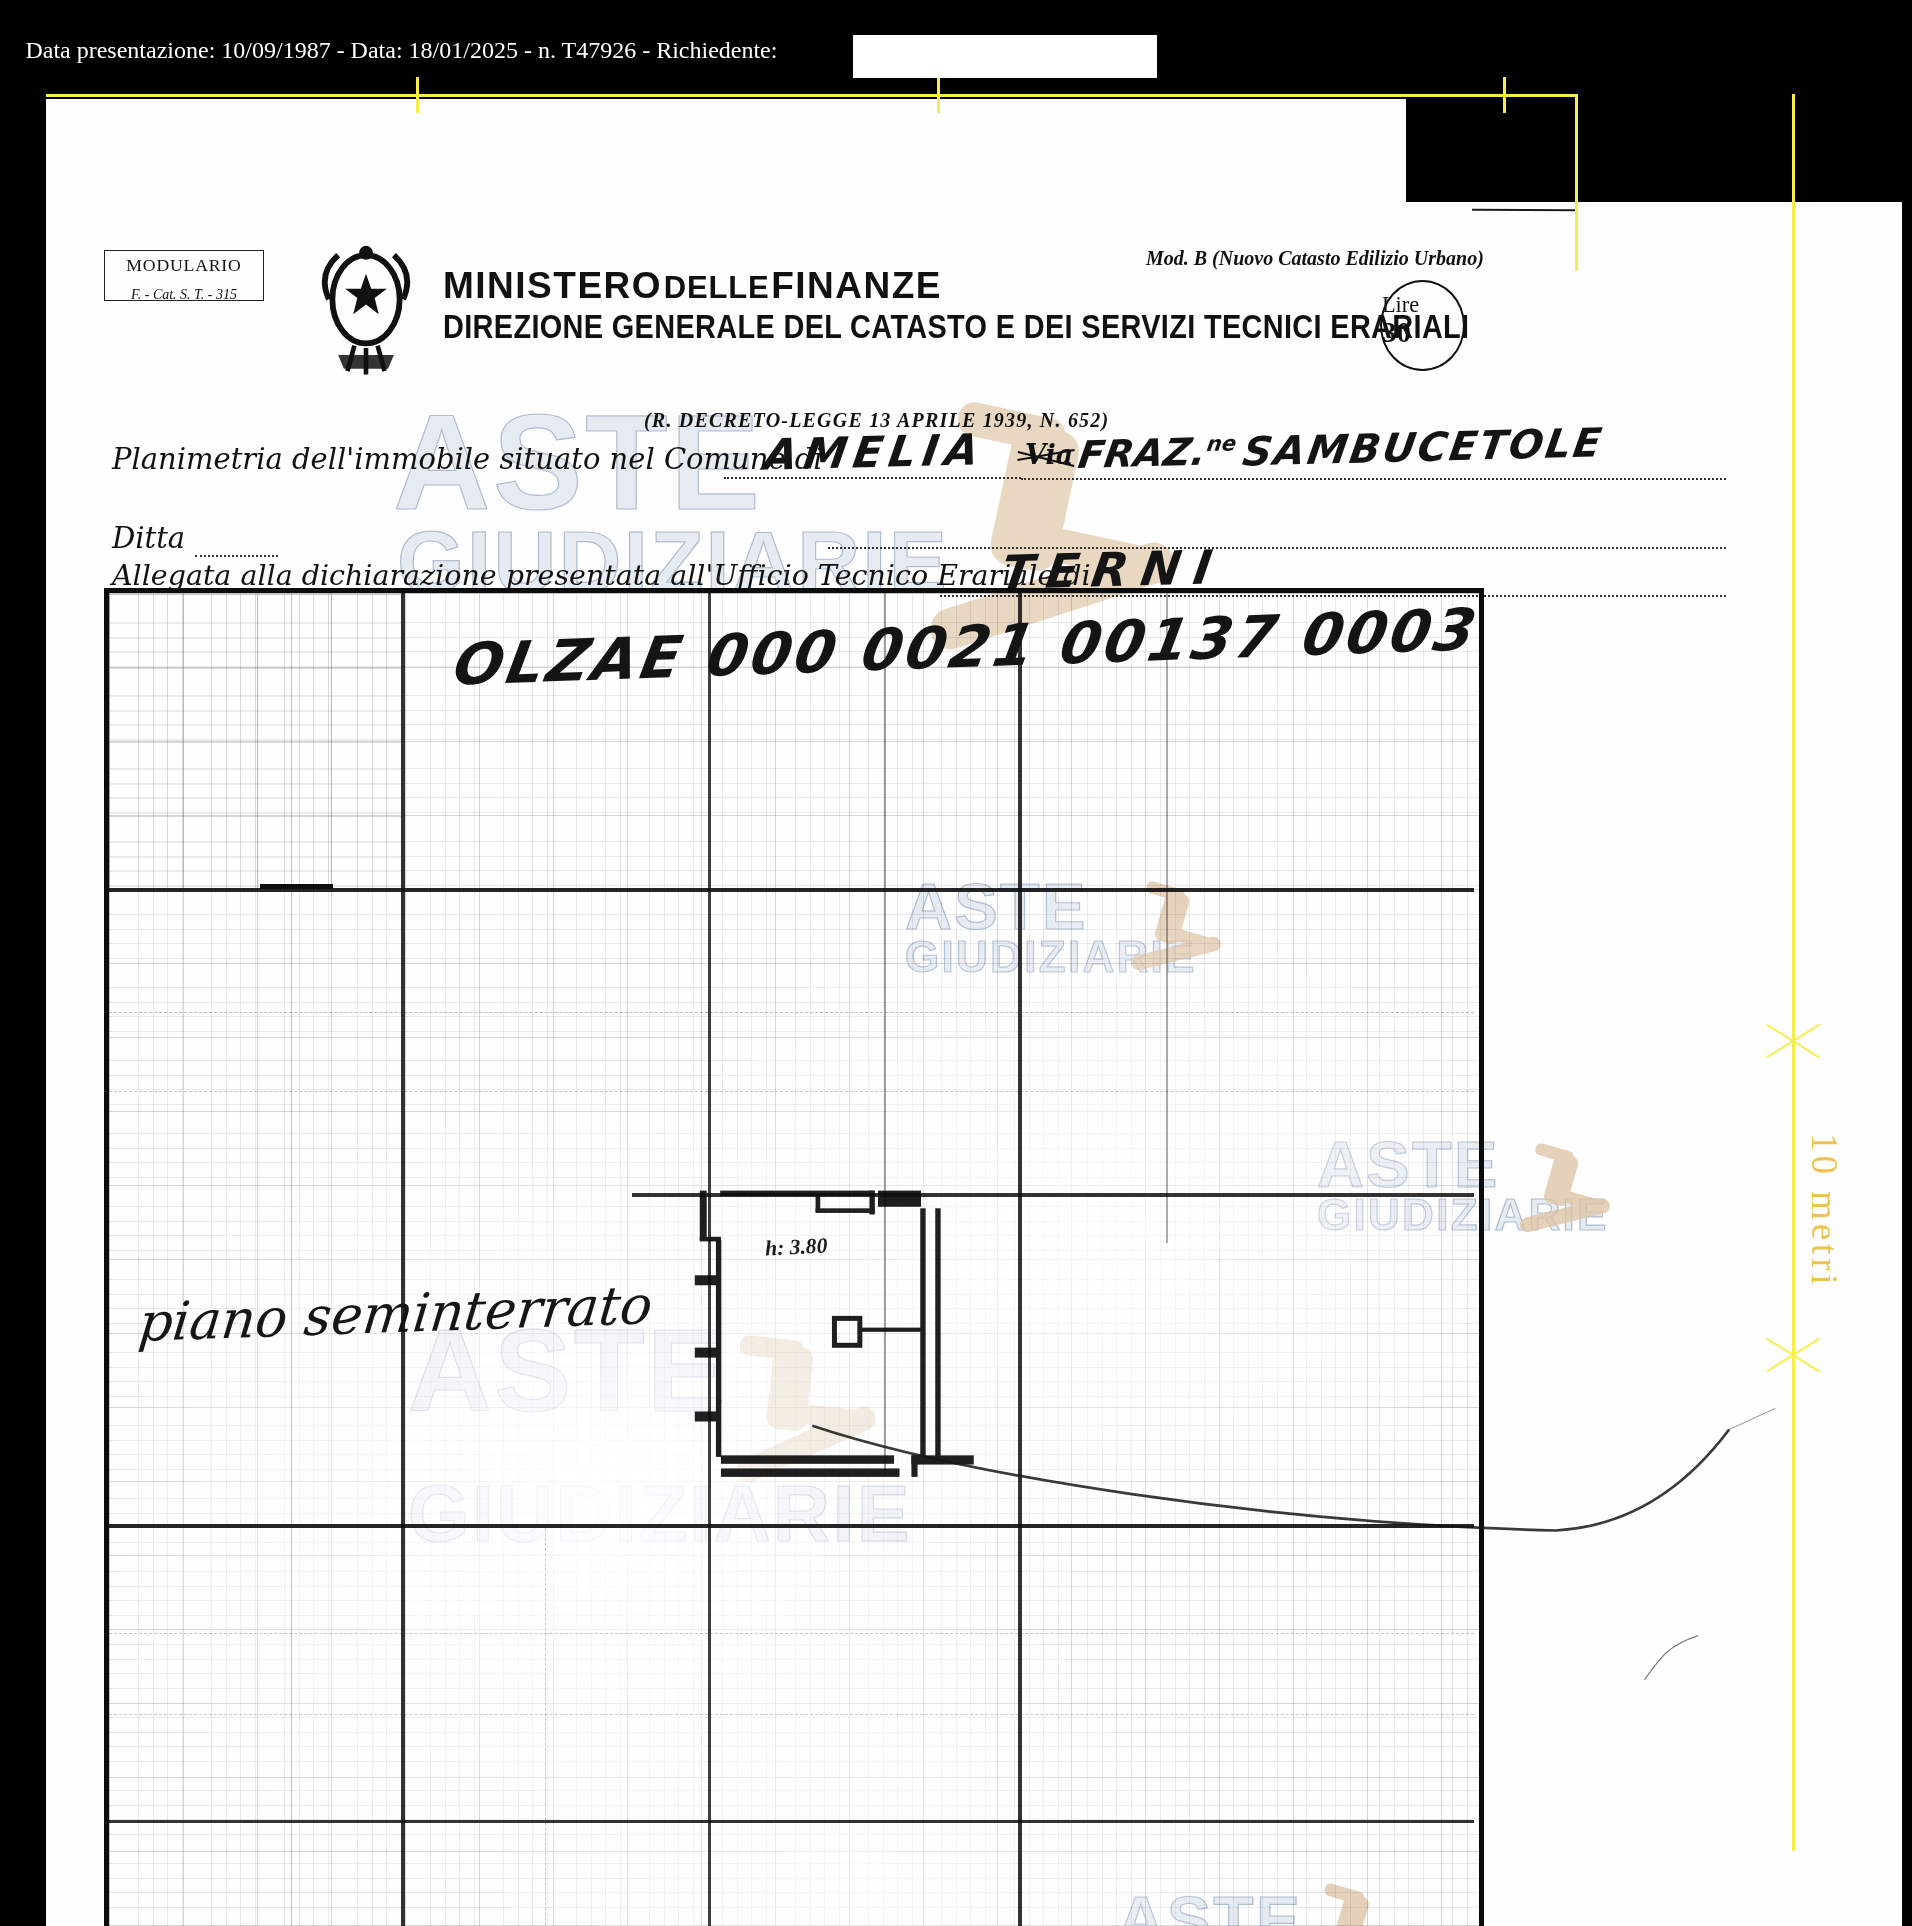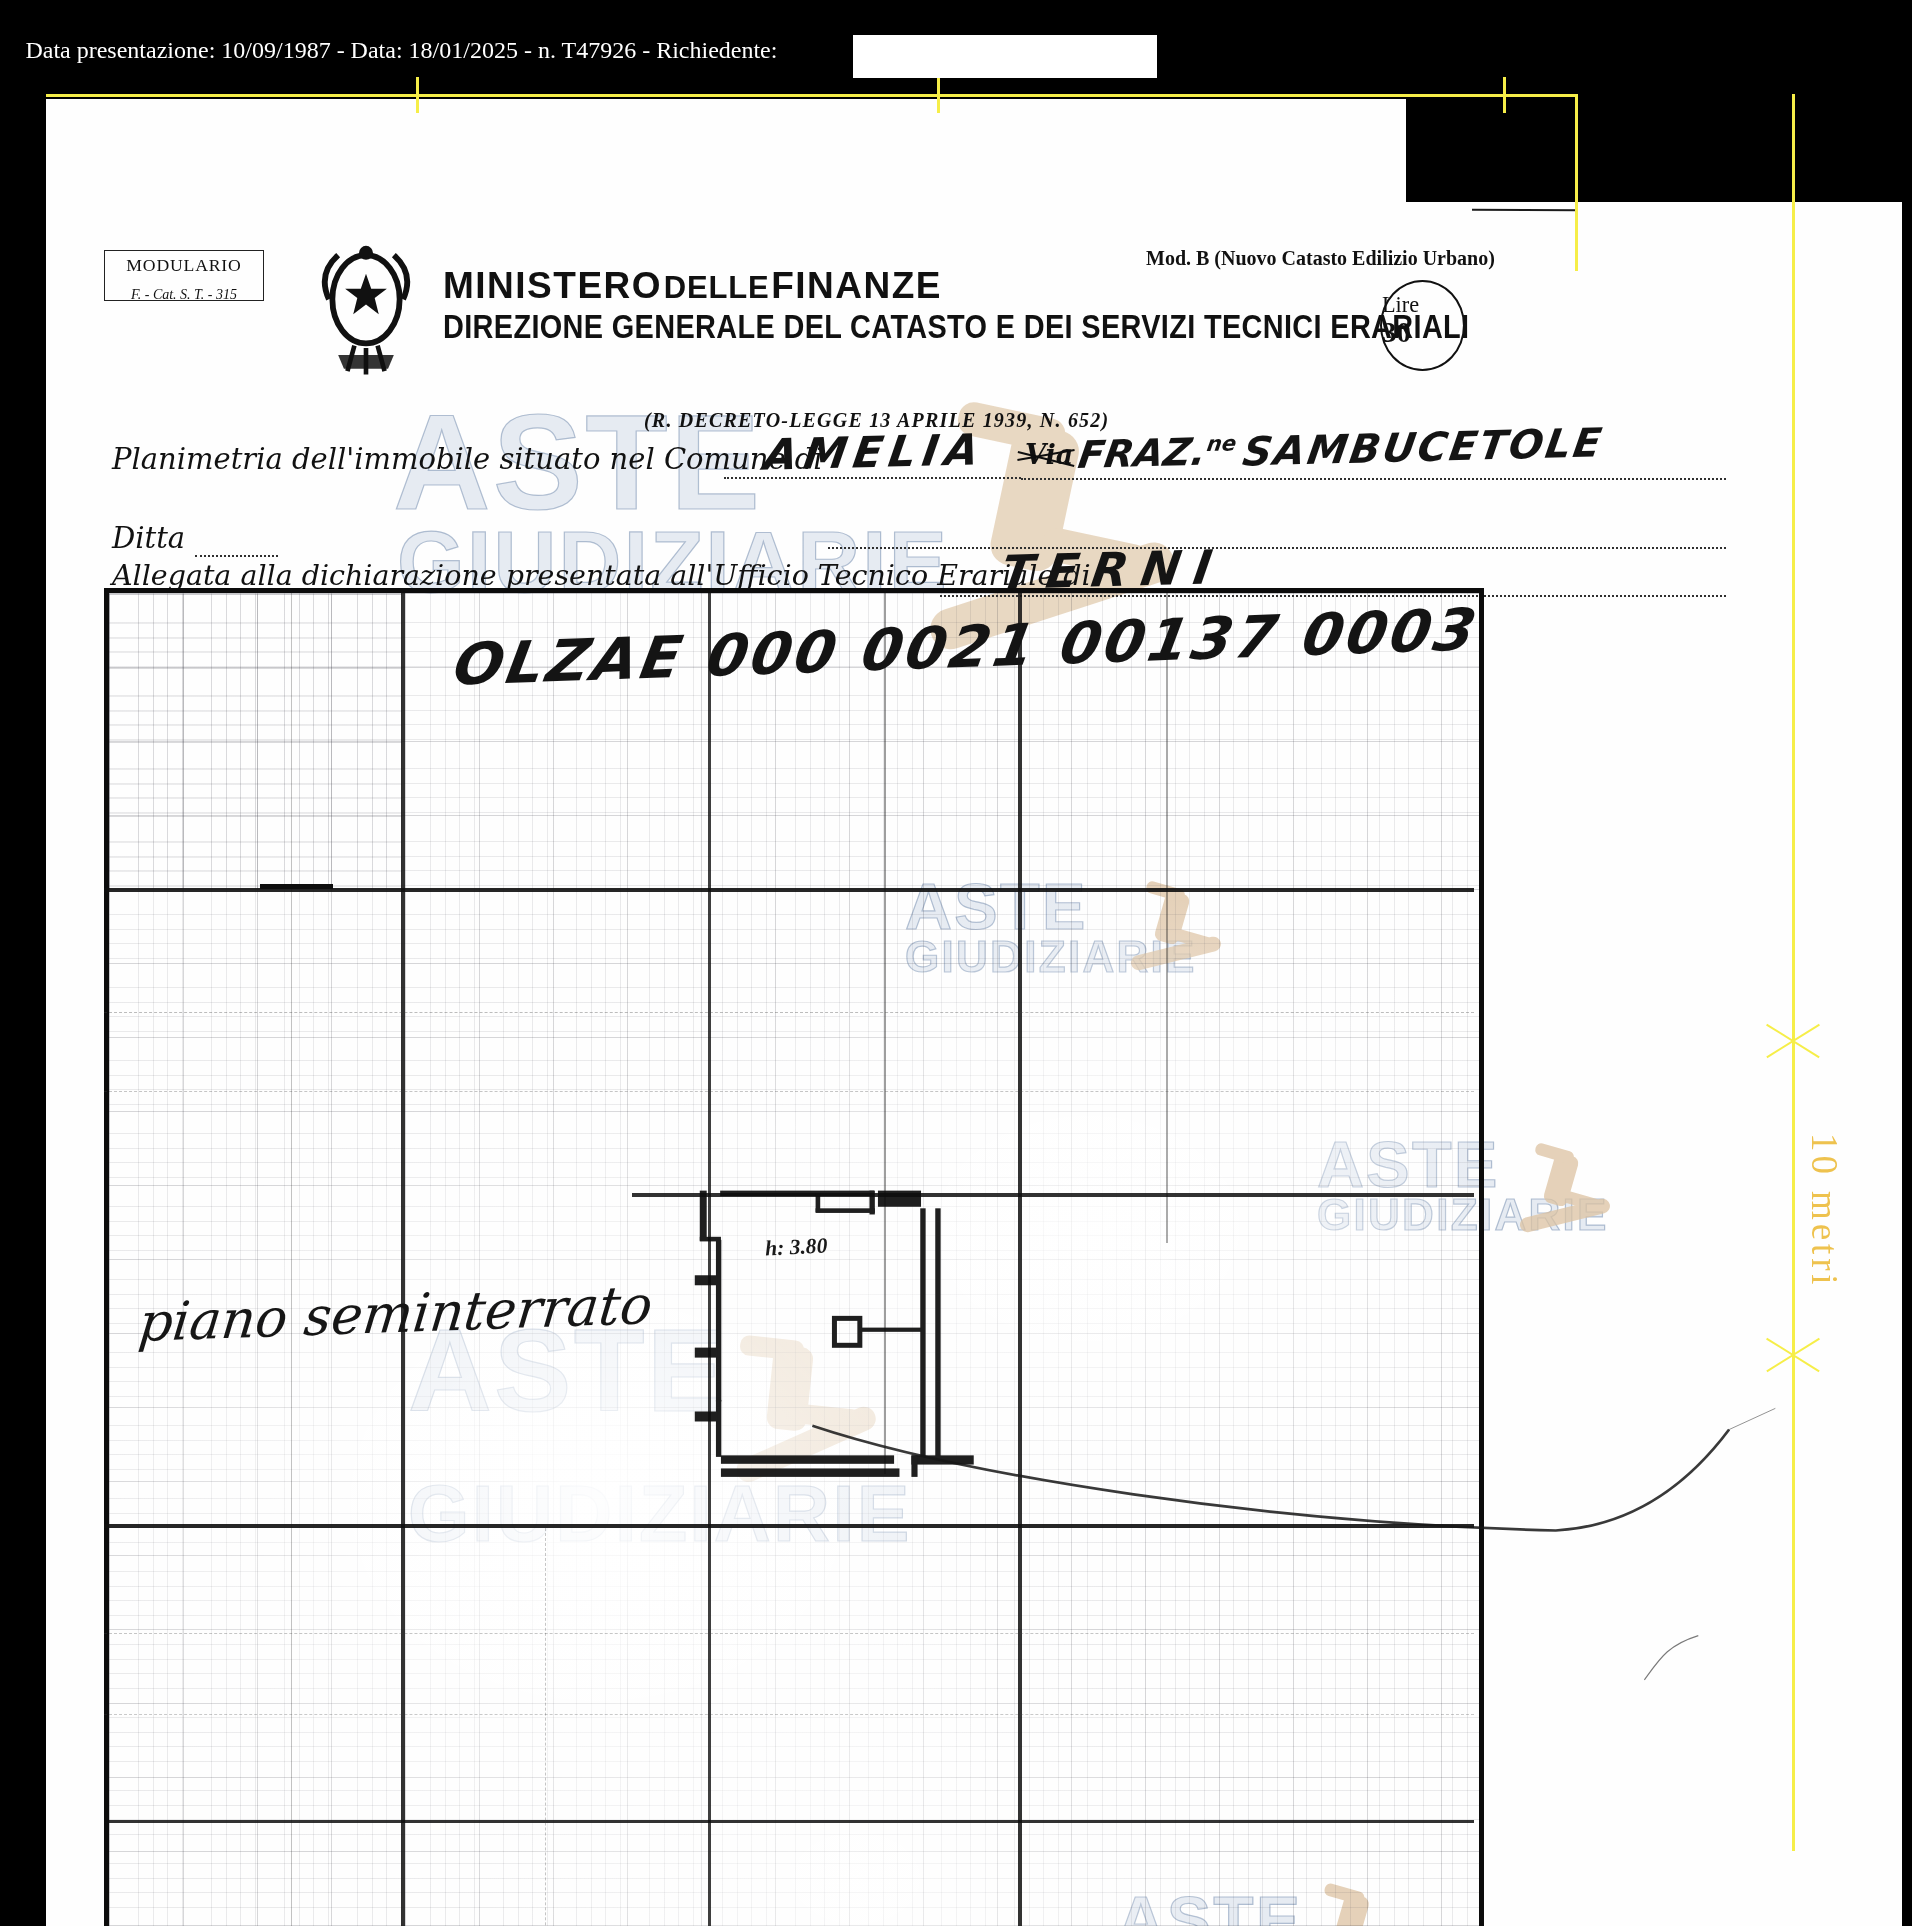--- a/index.html
+++ b/index.html
@@ -123,21 +123,21 @@
     <path d="M26,100 L74,100 L69,112 L31,112 Z" fill="#111" opacity=".85"></path>
   </svg>
 
   <div class="abs z3 sans" style="left:443px;top:265px;white-space:nowrap;font-weight:700;">
     <span style="font-size:37px;letter-spacing:1.5px;">MINISTERO</span>
     <span style="font-size:31px;letter-spacing:0.8px;">DELLE</span>
     <span style="font-size:37px;letter-spacing:1.5px;">FINANZE</span>
   </div>
   <div class="abs z3 sans" style="left:443px;top:307px;font-size:34px;font-weight:700;white-space:nowrap;transform:scaleX(.85);transform-origin:left;letter-spacing:0.4px;">DIREZIONE GENERALE DEL CATASTO E DEI SERVIZI TECNICI ERARIALI</div>
 
-  <div class="abs z3" style="left:1146px;top:247px;font-size:20px;font-weight:600;white-space:nowrap;">Mod. B (Nuovo Catasto Edilizio Urbano)</div>
+  <div class="abs z3" style="left:1146px;top:247px;font-size:20px;font-style:italic;font-weight:600;white-space:nowrap;">Mod. B (Nuovo Catasto Edilizio Urbano)</div>
 
   <div class="abs z3" style="left:1380px;top:280px;width:81px;height:87px;border:2.7px solid #111;border-radius:50%;text-align:left;">
     <div style="font-size:22.3px;margin-top:10px;">Lire</div>
     <div style="font-size:29px;font-weight:700;margin-top:-2.3px;">30</div>
   </div>
 
   <div class="abs z3" style="left:644px;top:409px;font-size:20px;font-weight:700;font-style:italic;letter-spacing:1.2px;white-space:nowrap;">(R. DECRETO-LEGGE 13 APRILE 1939, N. 652)</div>
 
   <div class="abs z3 serif-i" style="left:112px;top:442px;font-size:29px;white-space:nowrap;">Planimetria dell'immobile situato nel Comune di</div>
   <div class="abs z3 hw" style="left:765px;top:427px;font-size:43px;letter-spacing:6.2px;">AMELIA</div>

